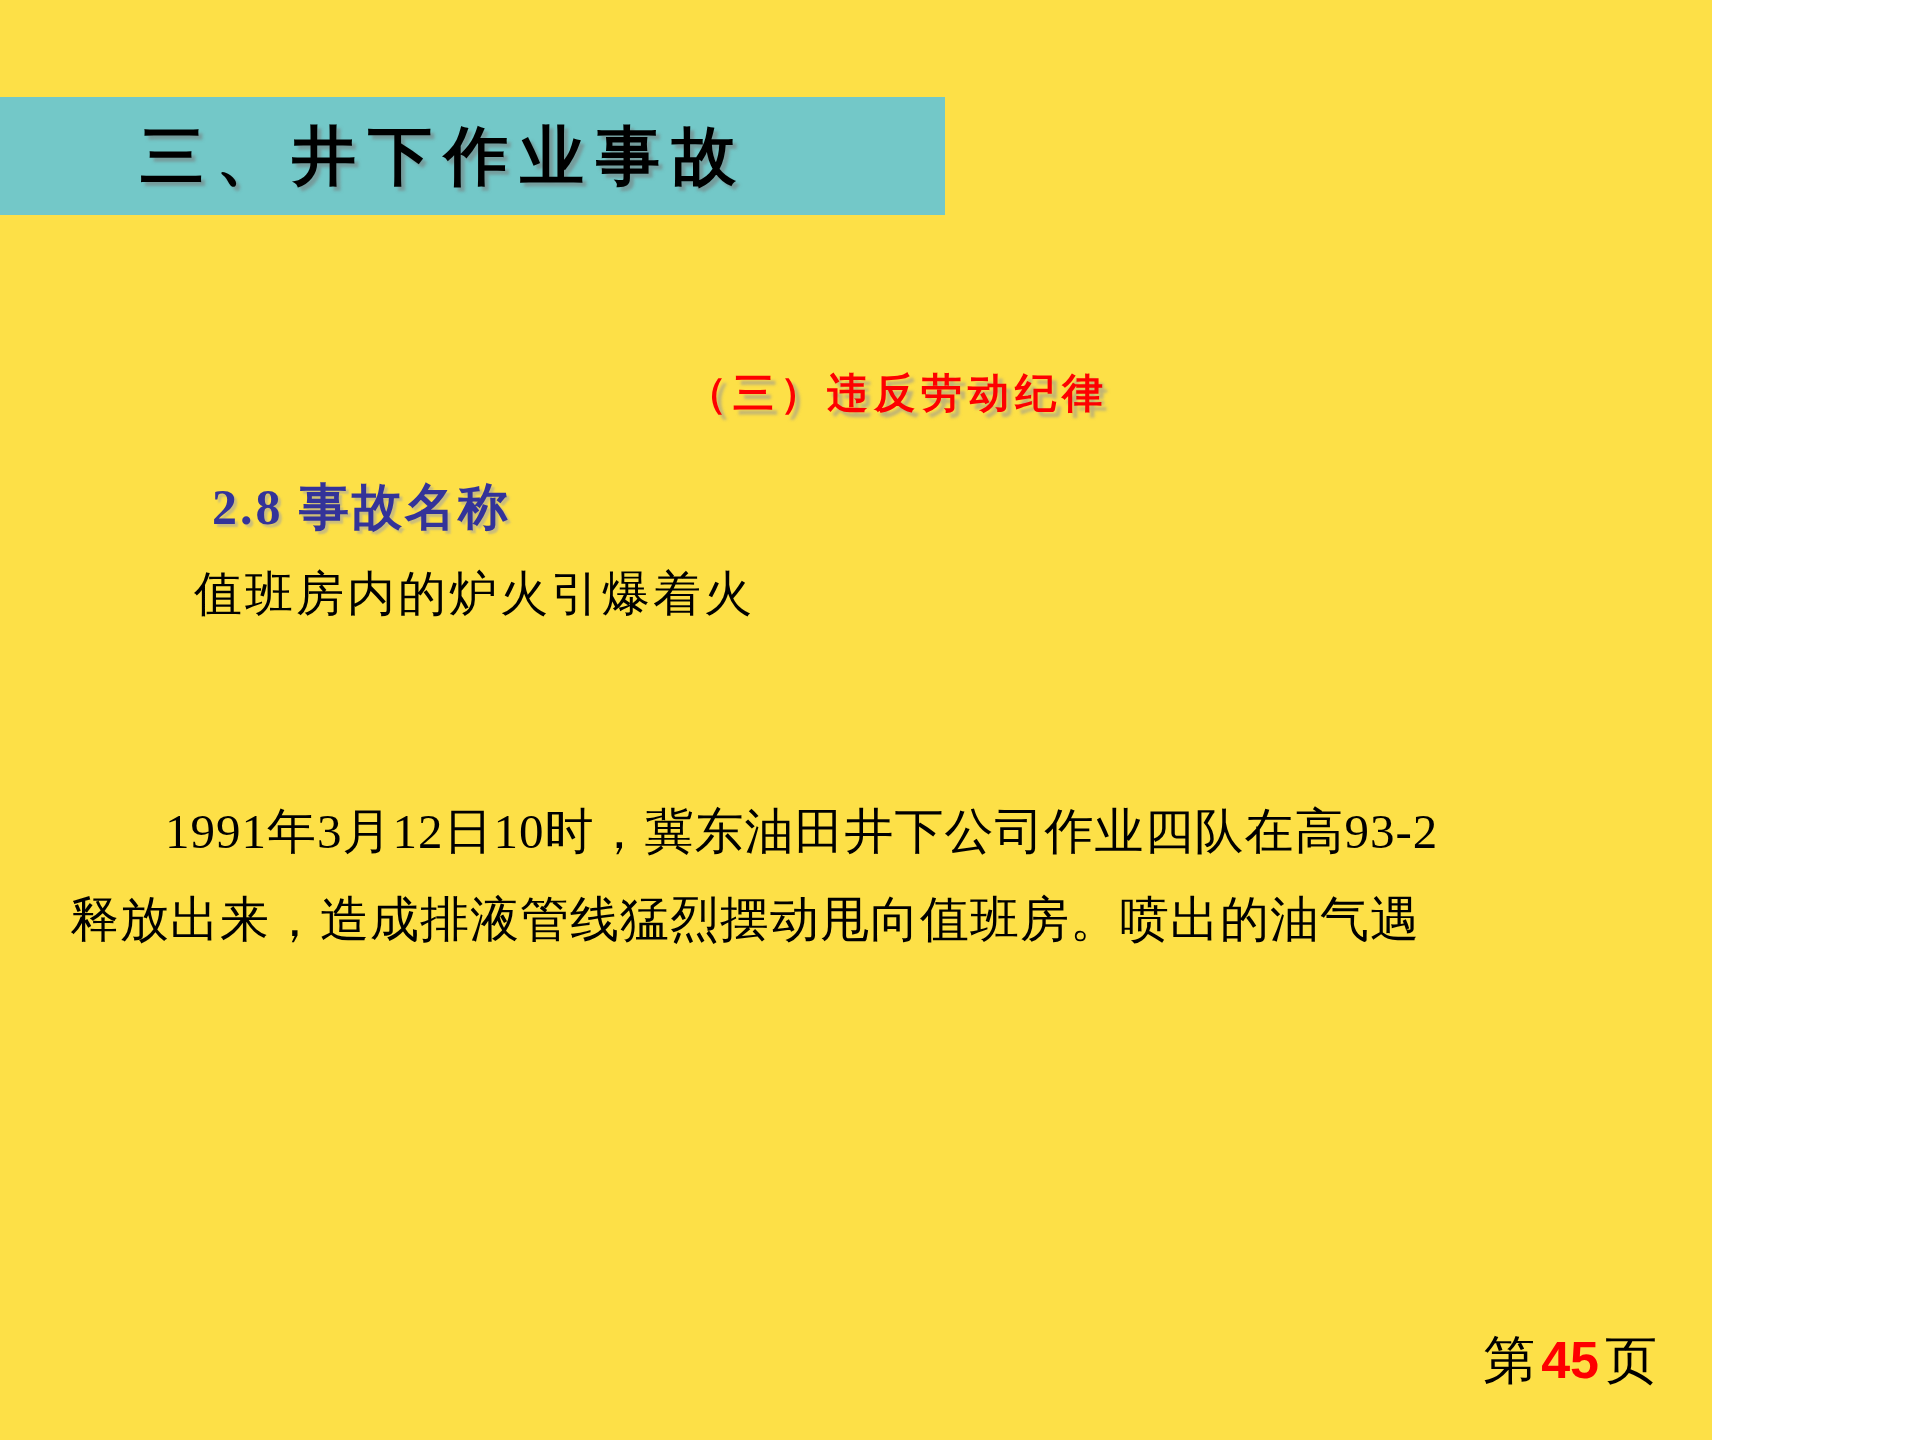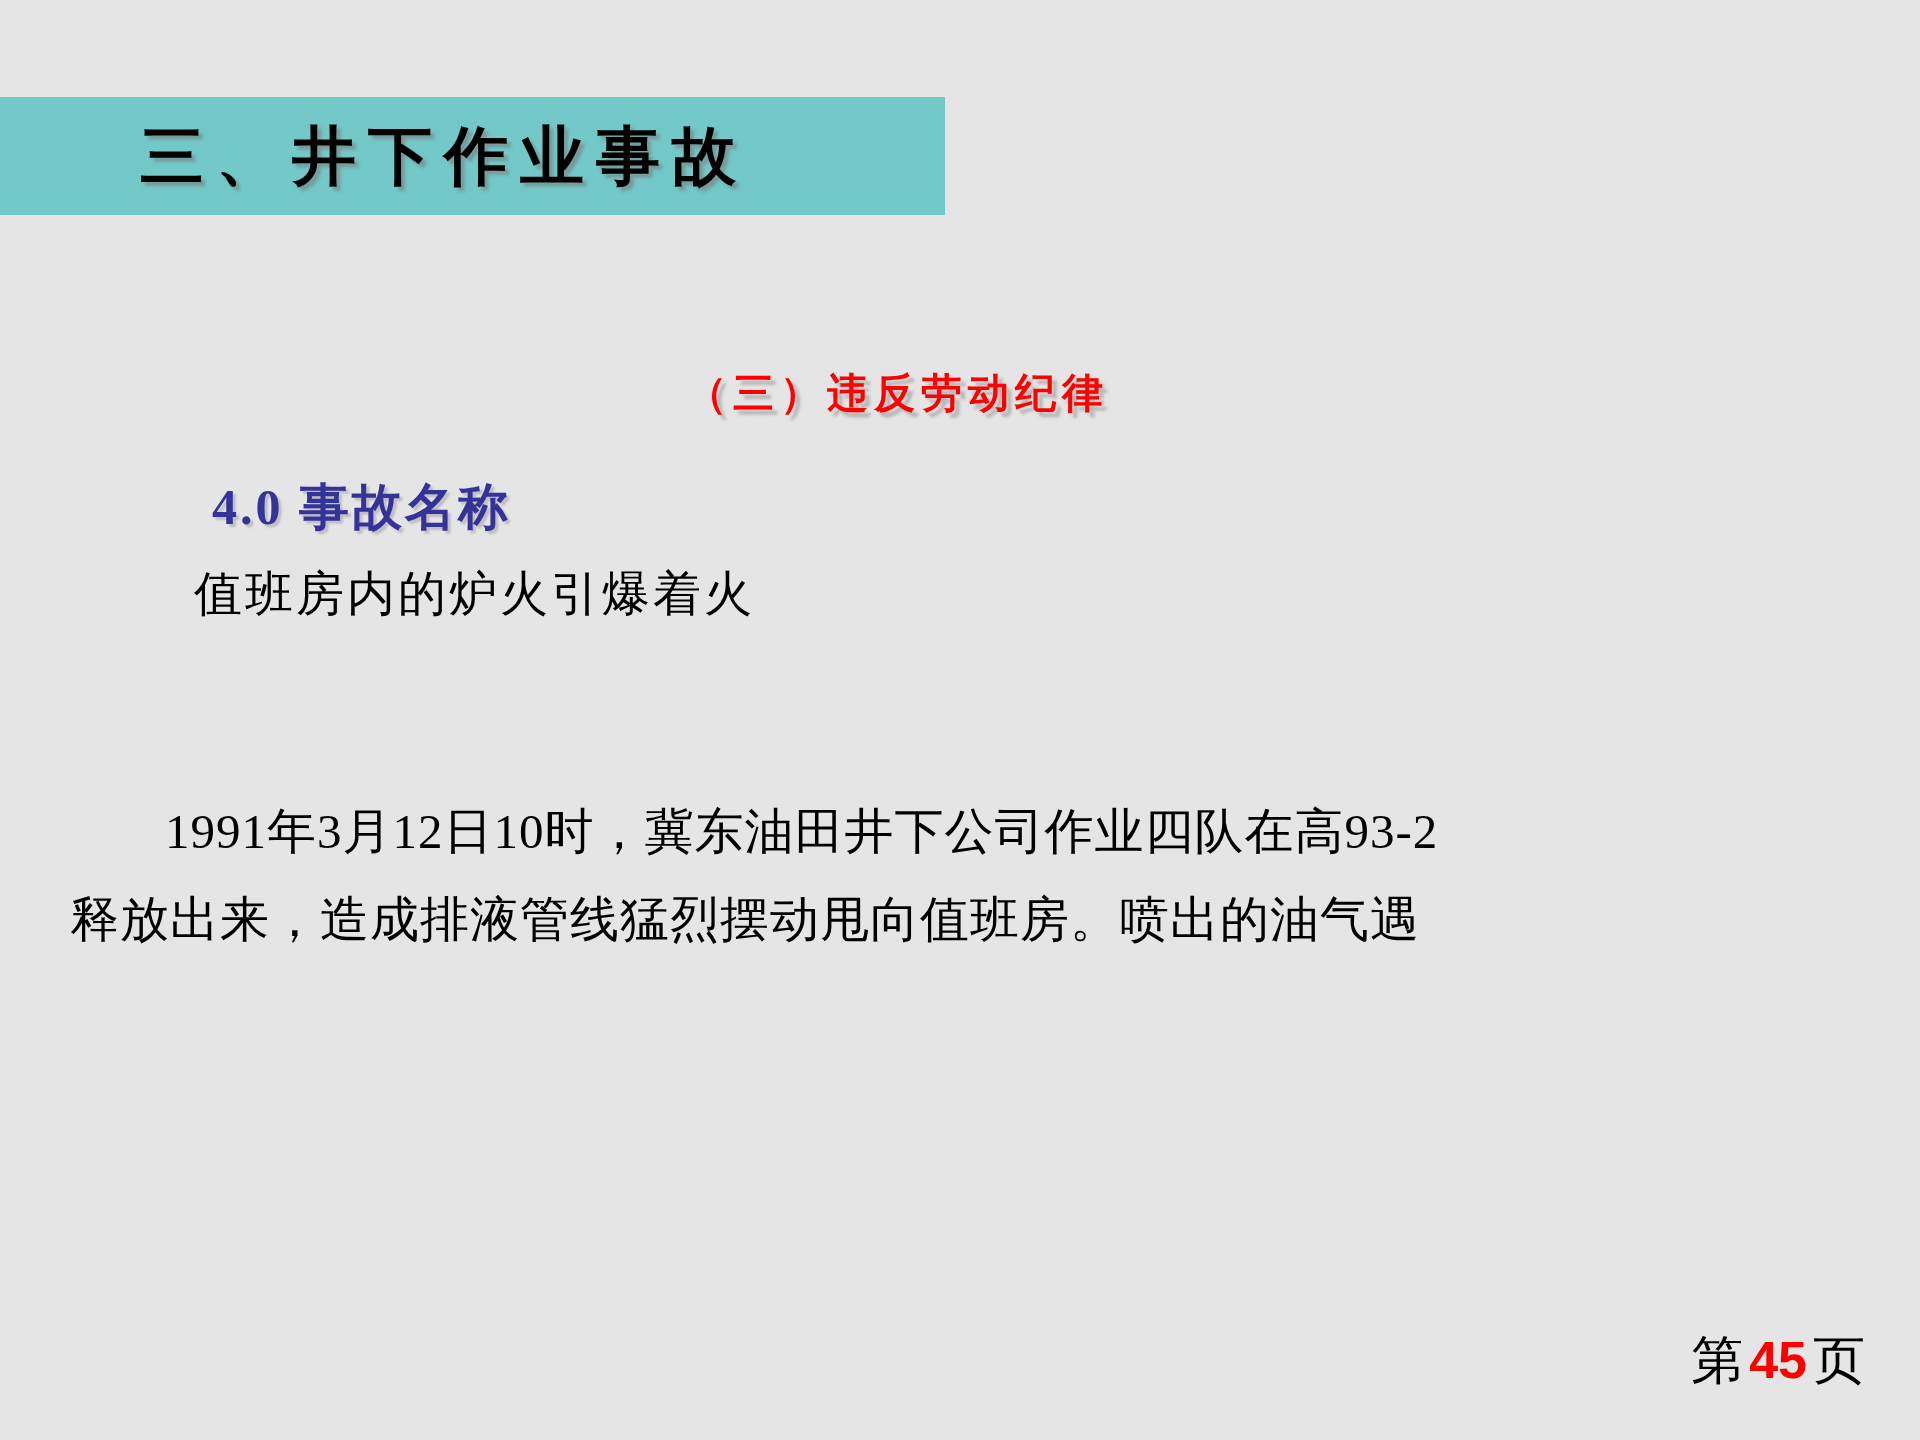--- a/index.html
+++ b/index.html
@@ -5,23 +5,23 @@
   html, body {
     margin: 0;
     padding: 0;
     background: #ffffff;
   }
   body {
     font-family: "Liberation Serif", "DejaVu Serif", serif;
   }
   #slide {
     position: relative;
-    width: 1920px;
+    width: 1712px;
     height: 1440px;
-    background: #e5e5e5;
+    background: #fde047;
     overflow: hidden;
   }
 
   
   #title-banner {
     position: absolute;
     left: 0;
     top: 97px;
     width: 945px;
     height: 118px;
@@ -124,21 +124,21 @@
 </head>
 <body>
 
 <div id="slide">
 
   <div id="title-banner"></div>
   <div id="title-text">三、井下作业事故</div>
 
   <div id="section-heading">（三）违反劳动纪律</div>
 
-  <div class="sub-heading" id="sub-heading-35">4.0  事故名称</div>
+  <div class="sub-heading" id="sub-heading-35">2.8  事故名称</div>
 
   <div id="accident-name">值班房内的炉火引爆着火</div>
 
 
   <div id="body-paragraph">
     <span class="line first">1991年3月12日10时，冀东油田井下公司作业四队在高93-2</span>
     <span class="line">释放出来，造成排液管线猛烈摆动甩向值班房。喷出的油气遇</span>
   </div>
 
   <div id="footer">

